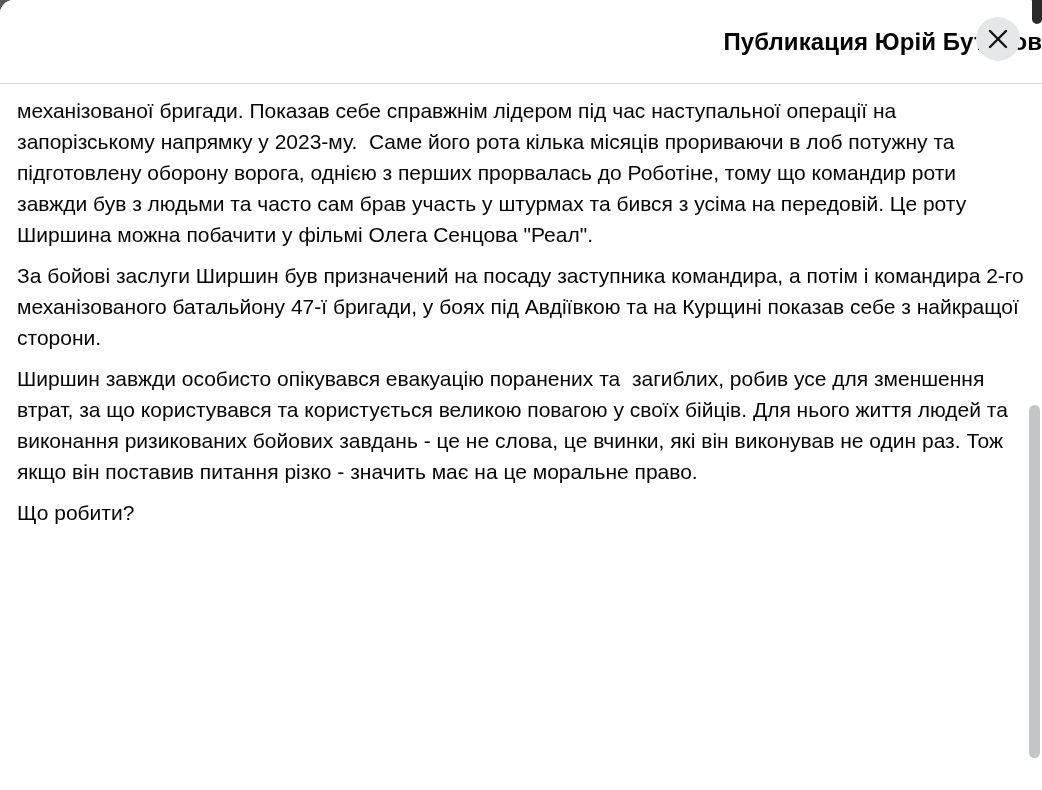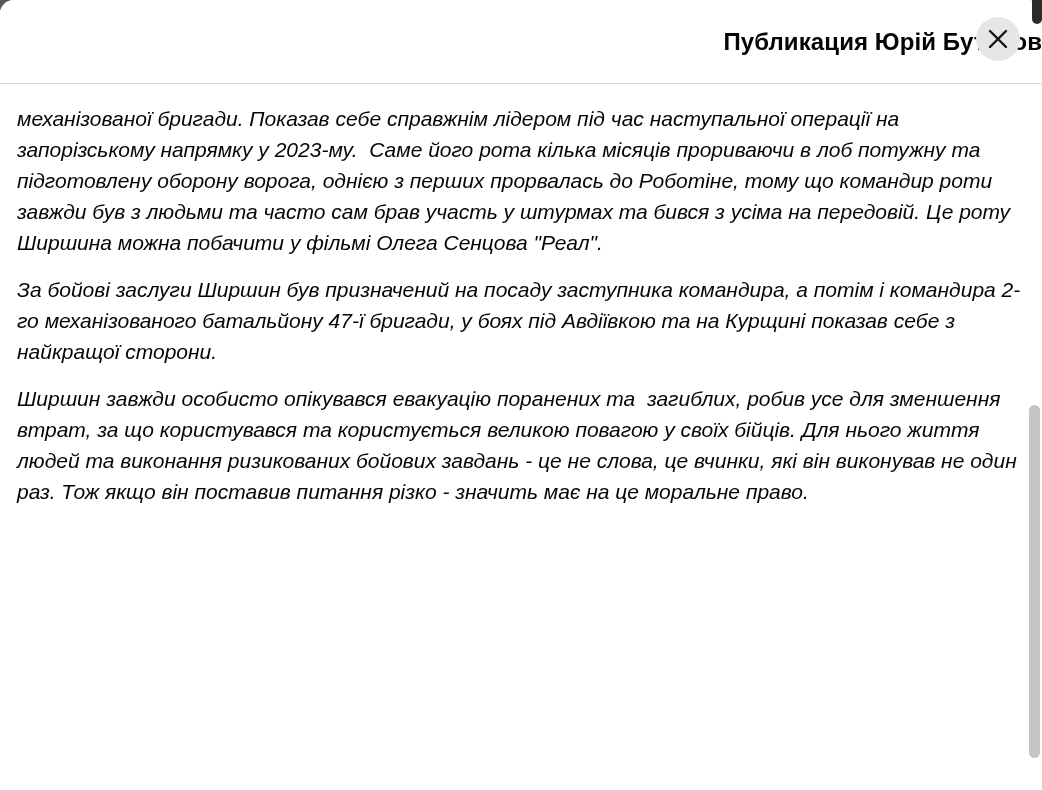--- a/index.html
+++ b/index.html
@@ -47,22 +47,21 @@
   .modal-content {
     padding: 3px 17px 0 17px;
     font-size: 21px;
     line-height: 31px;
     color: #050505;
     overflow: hidden;
     height: 705px;
   }
   .modal-content p {
     white-space: pre-wrap;
-    margin: 16px 0 10px 0;
-    font-style: italic;
+    margin: 8px 0 10px 0;
   }
   .scroll-thumb-dark {
     position: absolute;
     top: 0; right: 0;
     width: 10px; height: 24px;
     background: #2b2b2b;
     border-radius: 0 0 5px 5px;
     cursor: pointer;
   }
   .scroll-thumb {
@@ -88,18 +87,19 @@
           <line x1="19" y1="3" x2="3" y2="19" stroke="#131313" stroke-width="2.4" stroke-linecap="round"></line>
         </svg>
       </span>
     </button>
   </div>
 
   <div class="modal-content">
     <p>механізованої бригади. Показав себе справжнім лідером під час наступальної операції на запорізському напрямку у 2023-му.  Саме його рота кілька місяців прориваючи в лоб потужну та підготовлену оборону ворога, однією з перших прорвалась до Роботіне, тому що командир роти завжди був з людьми та часто сам брав участь у штурмах та бився з усіма на передовій. Це роту Ширшина можна побачити у фільмі Олега Сенцова "Реал".</p>
     <p>За бойові заслуги Ширшин був призначений на посаду заступника командира, а потім і командира 2-го механізованого батальйону 47-ї бригади, у боях під Авдіївкою та на Курщині показав себе з найкращої сторони.</p>
     <p>Ширшин завжди особисто опікувався евакуацію поранених та  загиблих, робив усе для зменшення втрат, за що користувався та користується великою повагою у своїх бійців. Для нього життя людей та виконання ризикованих бойових завдань - це не слова, це вчинки, які він виконував не один раз. Тож якщо він поставив питання різко - значить має на це моральне право.</p>
+    <p>Що робити?</p>
   </div>
 
 </div>
 
 <div class="scroll-thumb-dark"></div>
 <div class="scroll-thumb"></div>
 
 </body></html>

